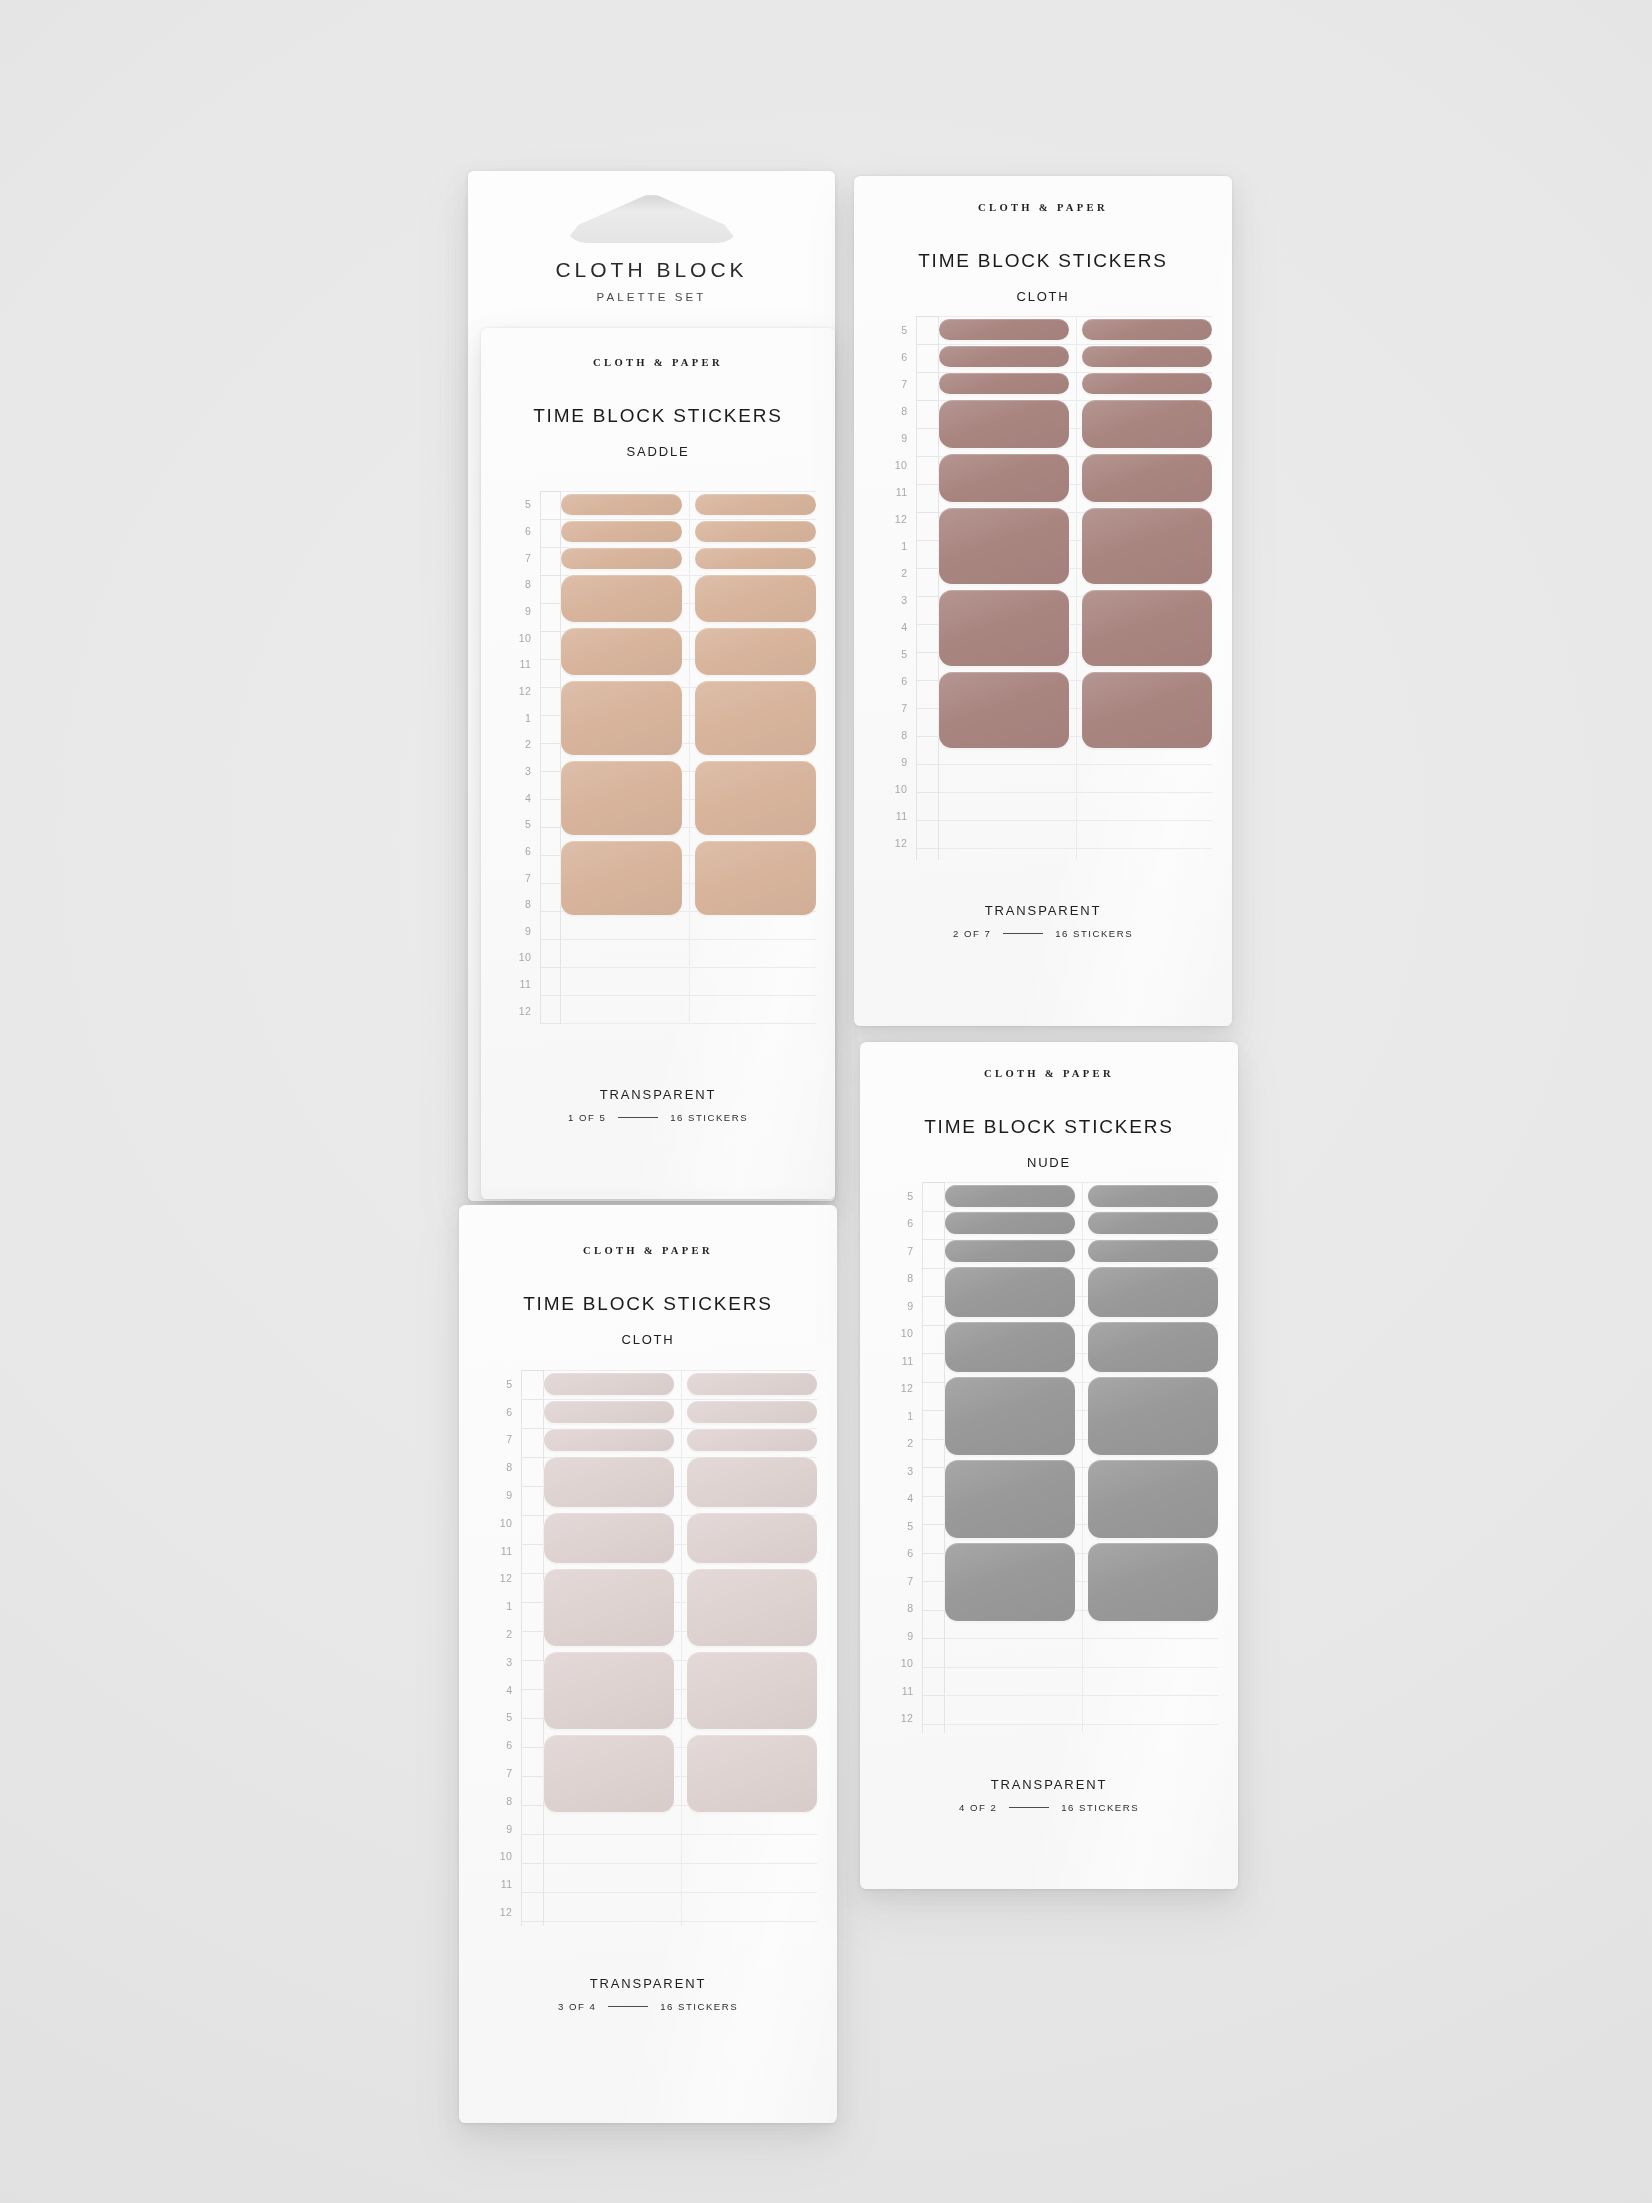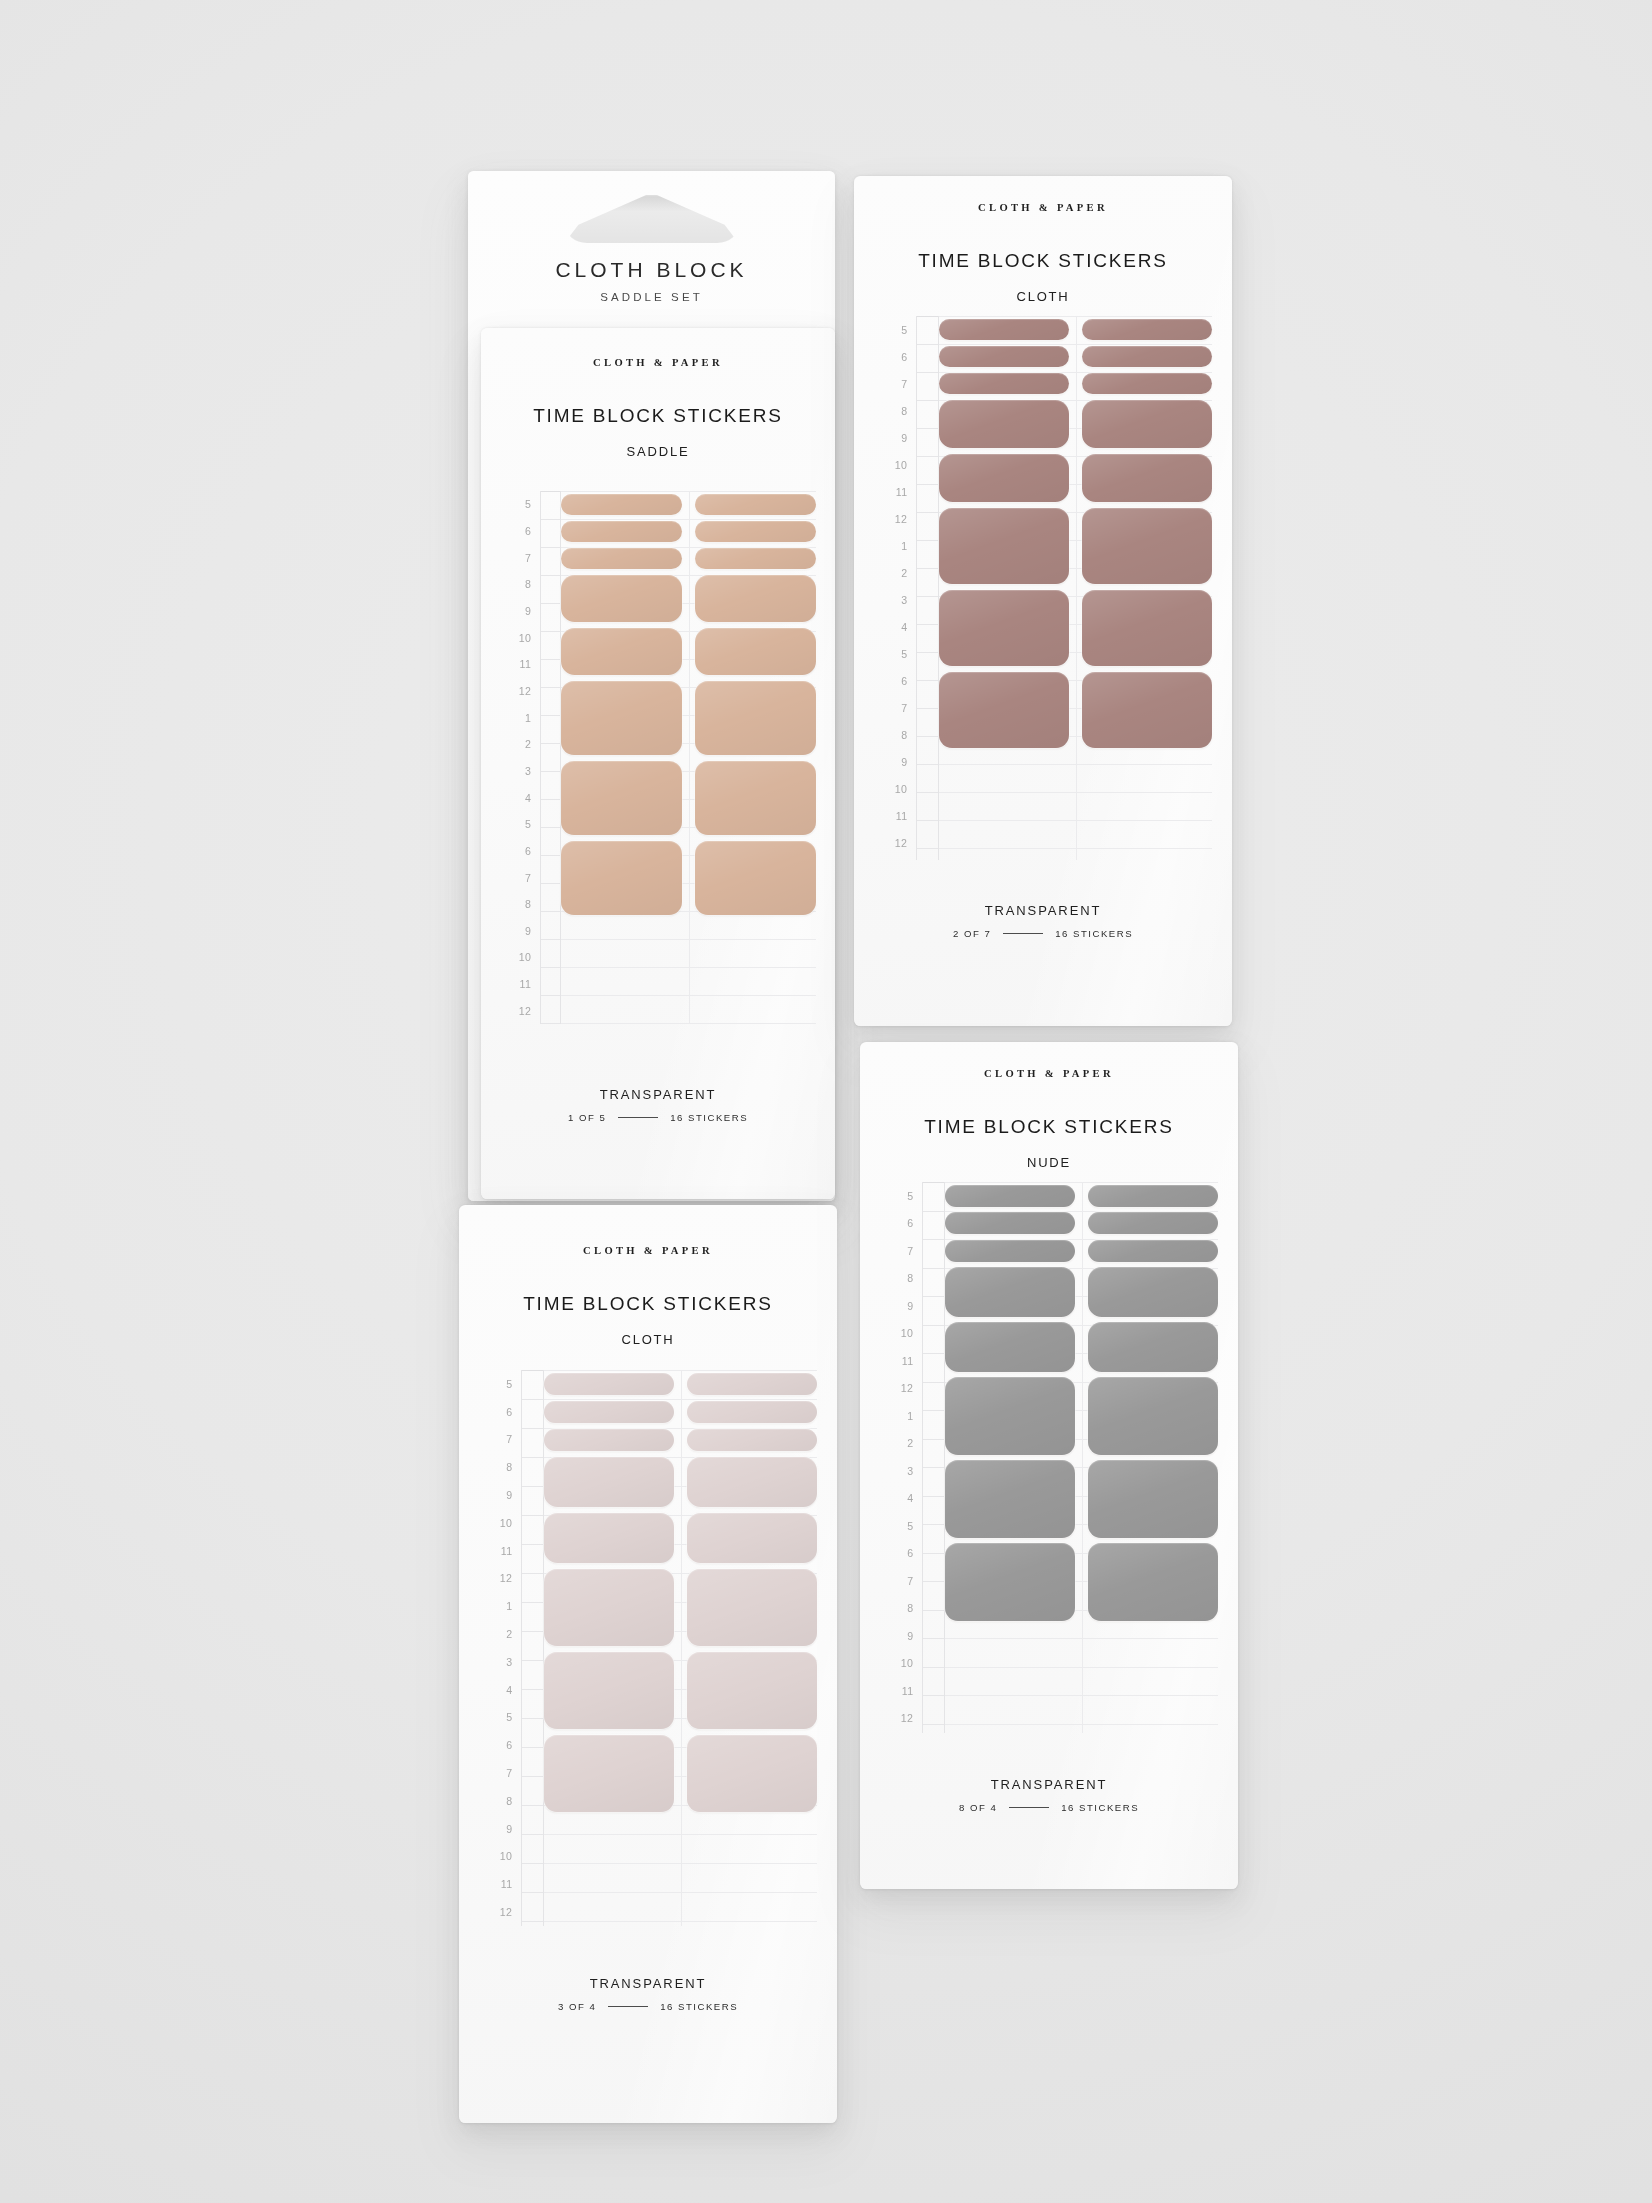--- a/index.html
+++ b/index.html
@@ -141,21 +141,21 @@
 
 <div id="backdrop"></div>
 
 <div class="pack" id="pack-card" style="left:468px;top:171px;width:367px;height:1030px;">
   <div class="pack-head">
     <div class="hang-wrap">
       <div class="hang"></div>
         <div class="hang-rim"></div>
     </div>
     <div class="brand-lg">CLOTH BLOCK</div>
-    <div class="brand-sub">SADDLE SET</div>
+    <div class="brand-sub">PALETTE SET</div>
     <div class="pack-meta">
       <span>PALETTE VOL 2</span>
       <span class="rule"></span>
       <span>SET OF 4</span>
     </div>
   </div>
 </div>
 
 <div class="sheet" id="sheet-0" style="left:481px;top:328px;width:354px;height:871px;">
     <div class="sheet-head" style="position: absolute; left: 0px; right: 0px; top: 29px;">
@@ -699,19 +699,19 @@
           </div>
           <div class="cell" style="height: 83px;">
             <div class="sticker r3" style="background: rgb(153, 153, 153);"></div>
           </div>
         </div>
       </div>
     </div>
     <div class="sheet-foot" style="position: absolute; left: 0px; right: 0px; top: 735px;">
       <div class="foot-main">TRANSPARENT</div>
       <div class="foot-sub">
-        <span>8 OF 4</span>
+        <span>4 OF 2</span>
         <span class="rule"></span>
         <span>16 STICKERS</span>
       </div>
     </div>
   </div>
 
 
 </body></html>

